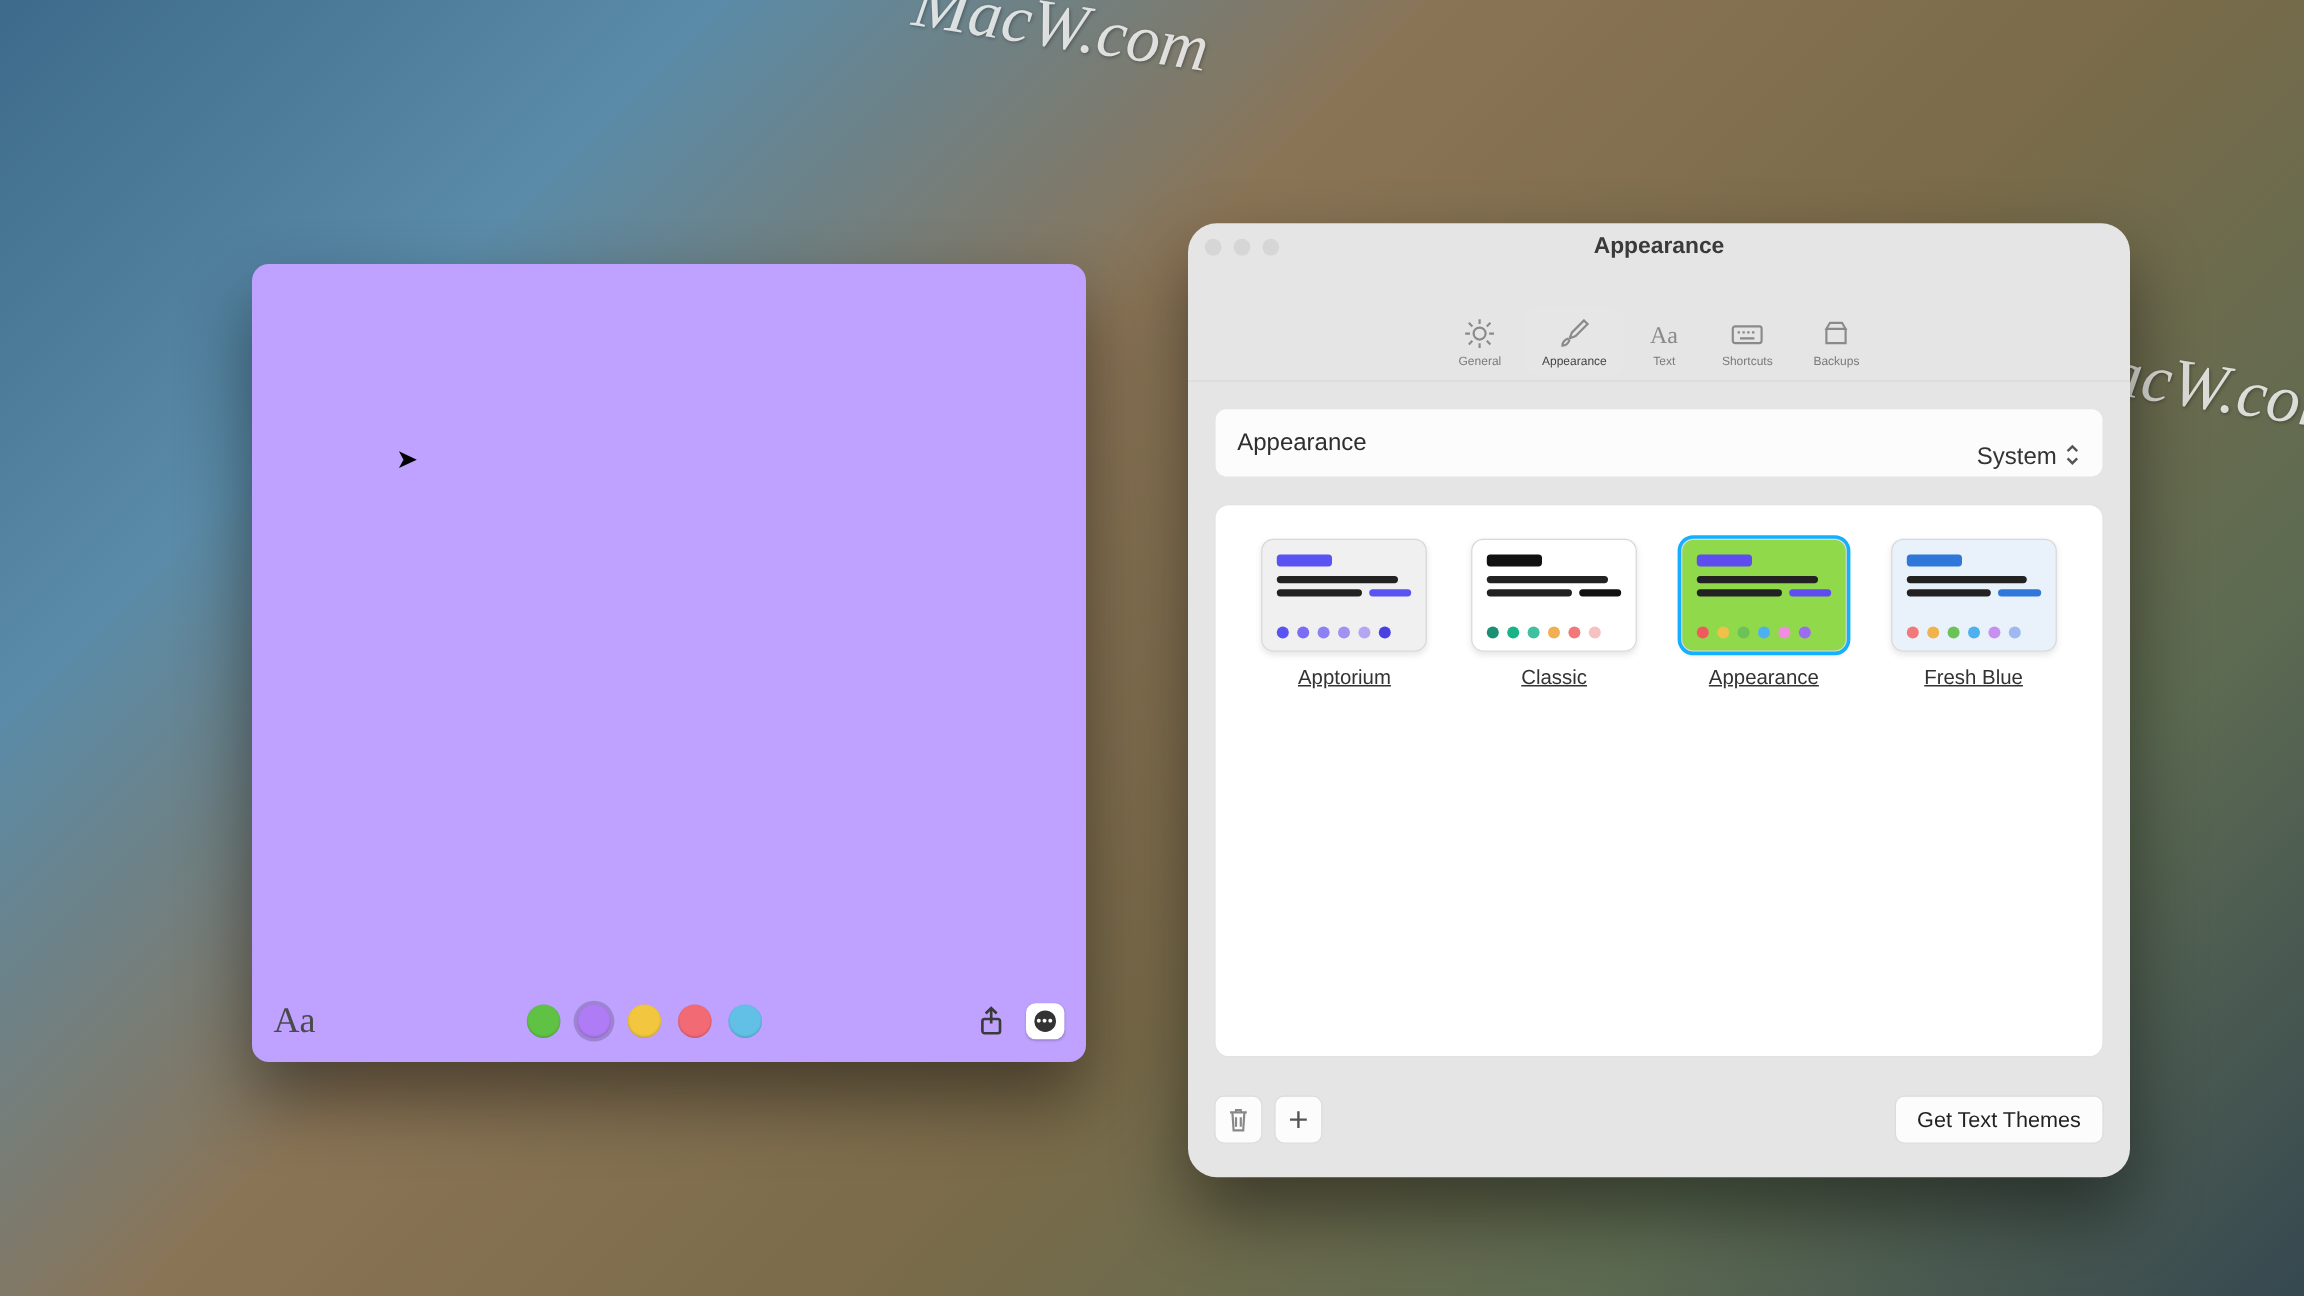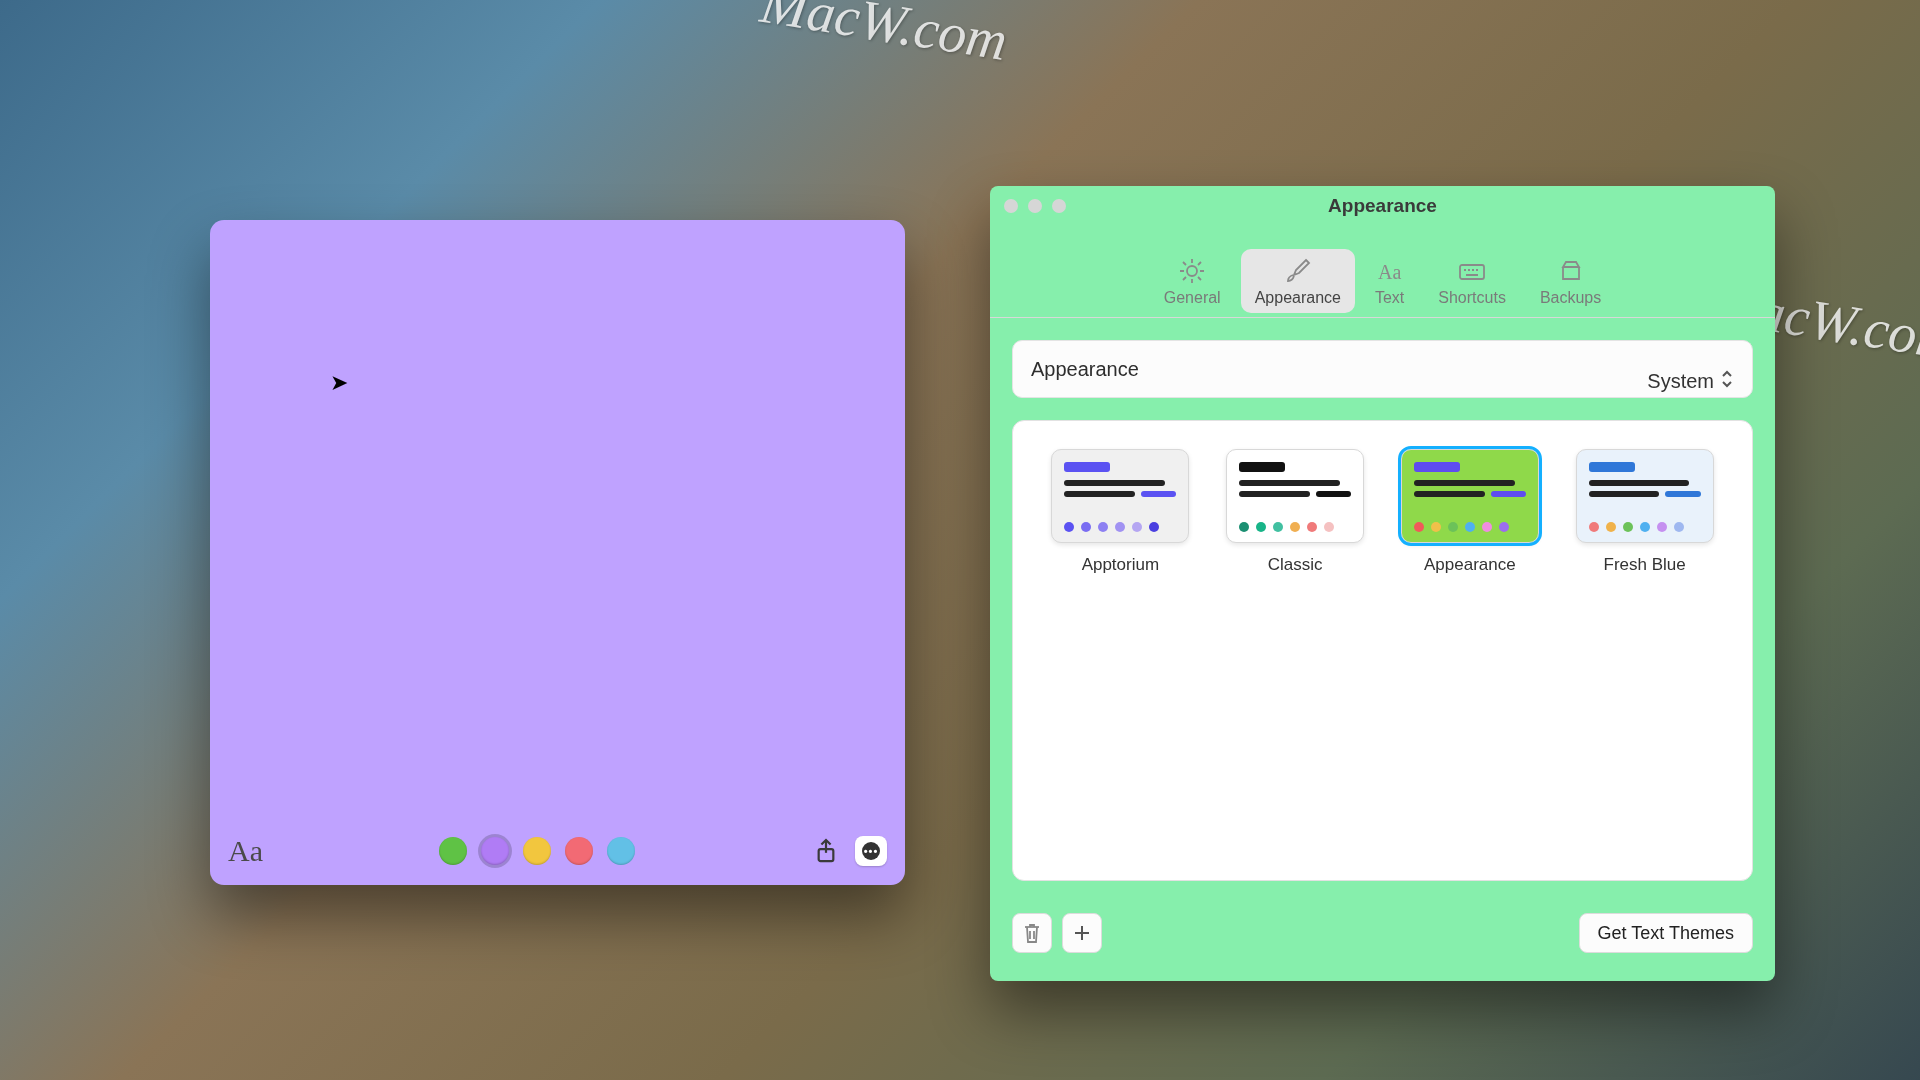--- a/index.html
+++ b/index.html
@@ -62,22 +62,22 @@
   .more-btn span {
     width:18px; height:18px; border-radius:50%; background:#333;
     display:flex; align-items:center; justify-content:center;
     color:#fff; font-size:11px; letter-spacing:1px; font-weight:700;
   }
 
   
   .prefs {
     position: absolute; top: 186px; left: 990px;
     width: 785px; height: 795px;
-    background: #86efac;
-    border-radius: 8px;
+    background: #e5e5e5;
+    border-radius: 24px;
     box-shadow: 0 30px 60px rgba(0,0,0,0.45);
     display:flex; flex-direction:column;
   }
   .prefs-header {
     height: 132px; border-bottom: 1px solid #d8d8d8;
     display:flex; flex-direction:column;
   }
   .prefs-titlebar {
     height: 40px; display:flex; align-items:center; padding: 0 14px;
     position:relative;
@@ -95,38 +95,39 @@
     flex:1; display:flex; gap: 6px; align-items:flex-end;
     justify-content:center; padding-bottom:4px;
   }
   .prefs-tab {
     display:flex; flex-direction:column; align-items:center;
     gap:4px; padding: 8px 14px 6px; border-radius:10px; cursor:pointer;
     color:#7a7a7a; font-size:15px;
   }
   .prefs-tab.active { background:#e6e6e6; color:#444; }
   .prefs-tab svg { width:28px; height:28px; }
-  .prefs-tab .lbl { font-size:16px; }
+  .prefs-tab .lbl { font-size:10px; }
 
   .app-row {
     margin: 22px 22px 0; height:58px; background:#fcfcfc;
     border:1px solid #e4e4e4; border-radius:10px;
     display:flex; align-items:center; padding:0 18px;
     justify-content:space-between; font-size:20px; color:#2e2e2e;
   }
   .app-select { display:flex; align-items:center; gap:6px; cursor:pointer; color:#333;margin-top:25px; }
   .chev-ud svg { width:14px; height:18px; stroke:#555; }
 
   .themes-panel {
     margin: 22px; flex:1; background:#fff; border:1px solid #e2e2e2;
     border-radius:12px; padding: 28px 28px 18px; 
   }
   .themes-grid {
     display:grid; grid-template-columns: repeat(4, 1fr);
     gap: 32px 16px;
+    text-decoration: underline;
   }
   .theme-card { display:flex; flex-direction:column; align-items:center; gap:12px; cursor:pointer; }
   .theme-thumb {
     width: 138px; height: 94px; border-radius:10px; background:#fdfdfd;
     border:1px solid #d8d8d8; box-shadow: 0 2px 5px rgba(0,0,0,0.1);
     padding: 12px 12px 10px; display:flex; flex-direction:column; gap:8px;
   }
   .theme-thumb.selected { outline: 3px solid #14b0ff; }
   .tt-title { height:10px; border-radius:3px; width:46px; }
   .tt-line { height:6px; border-radius:3px; background:#222; }

